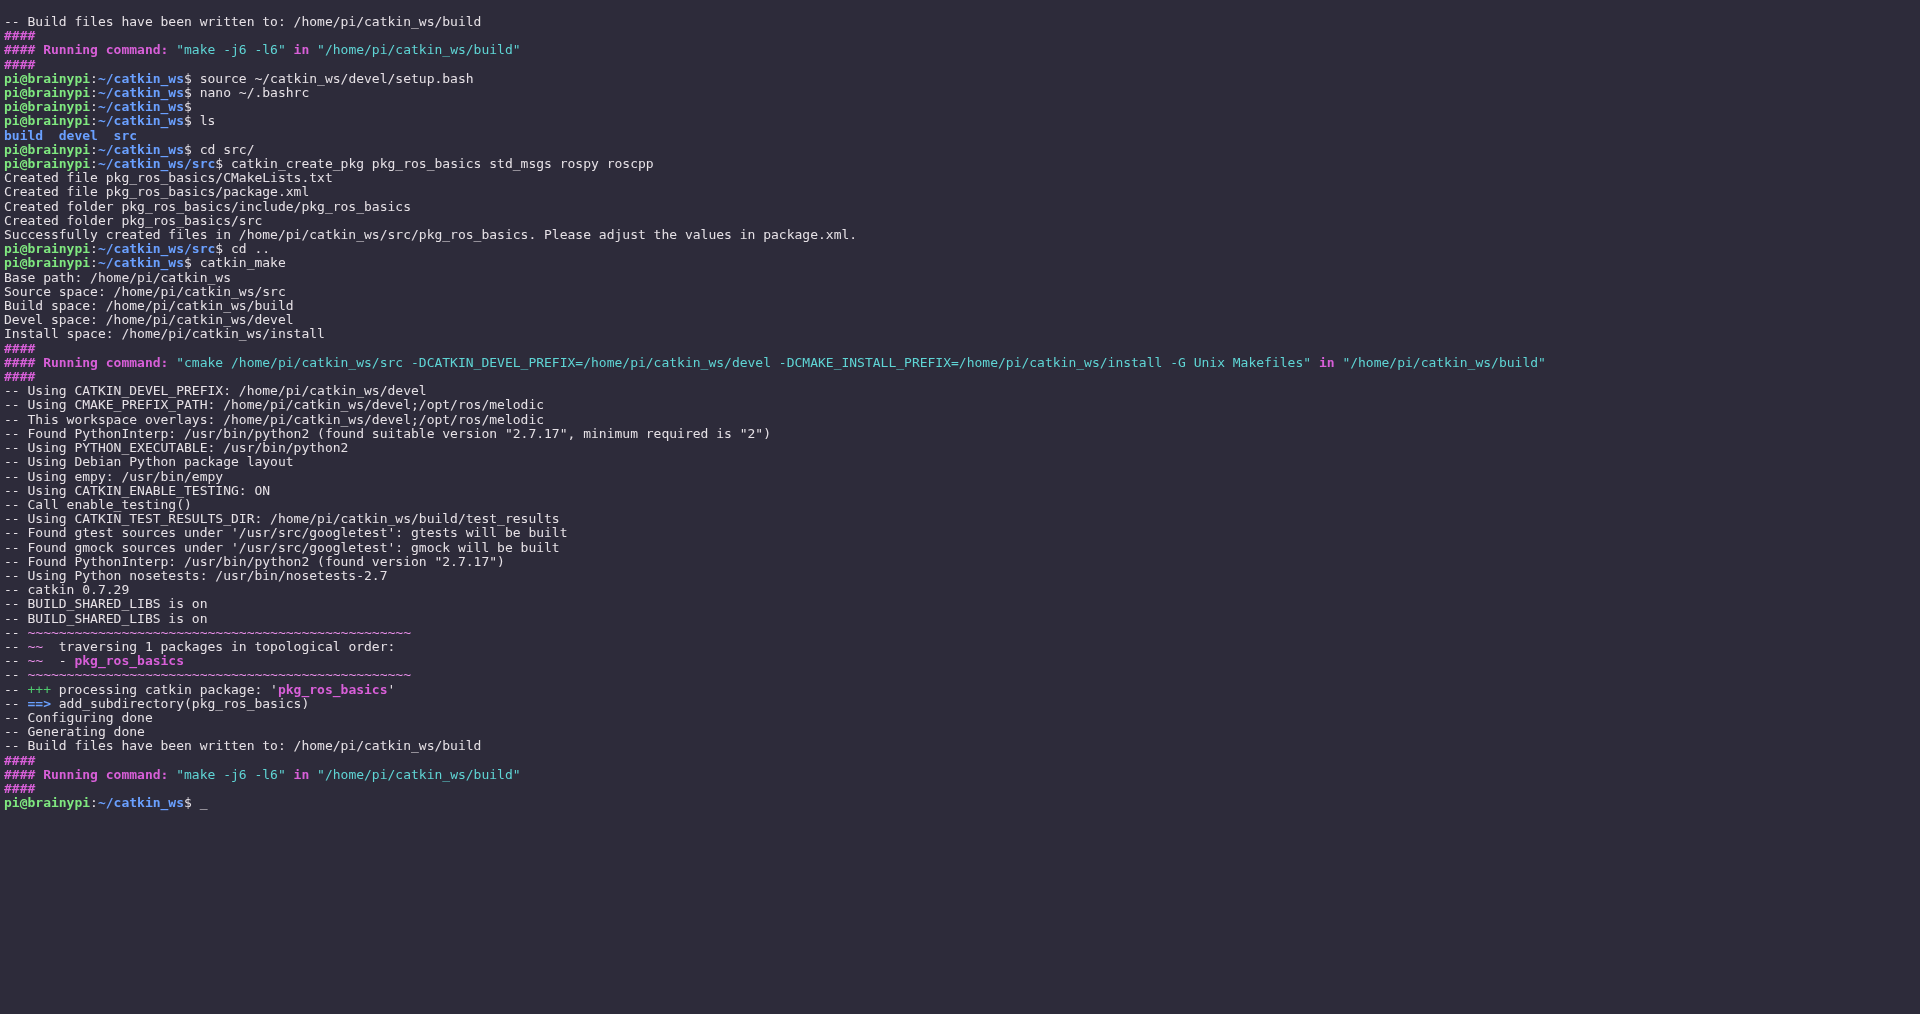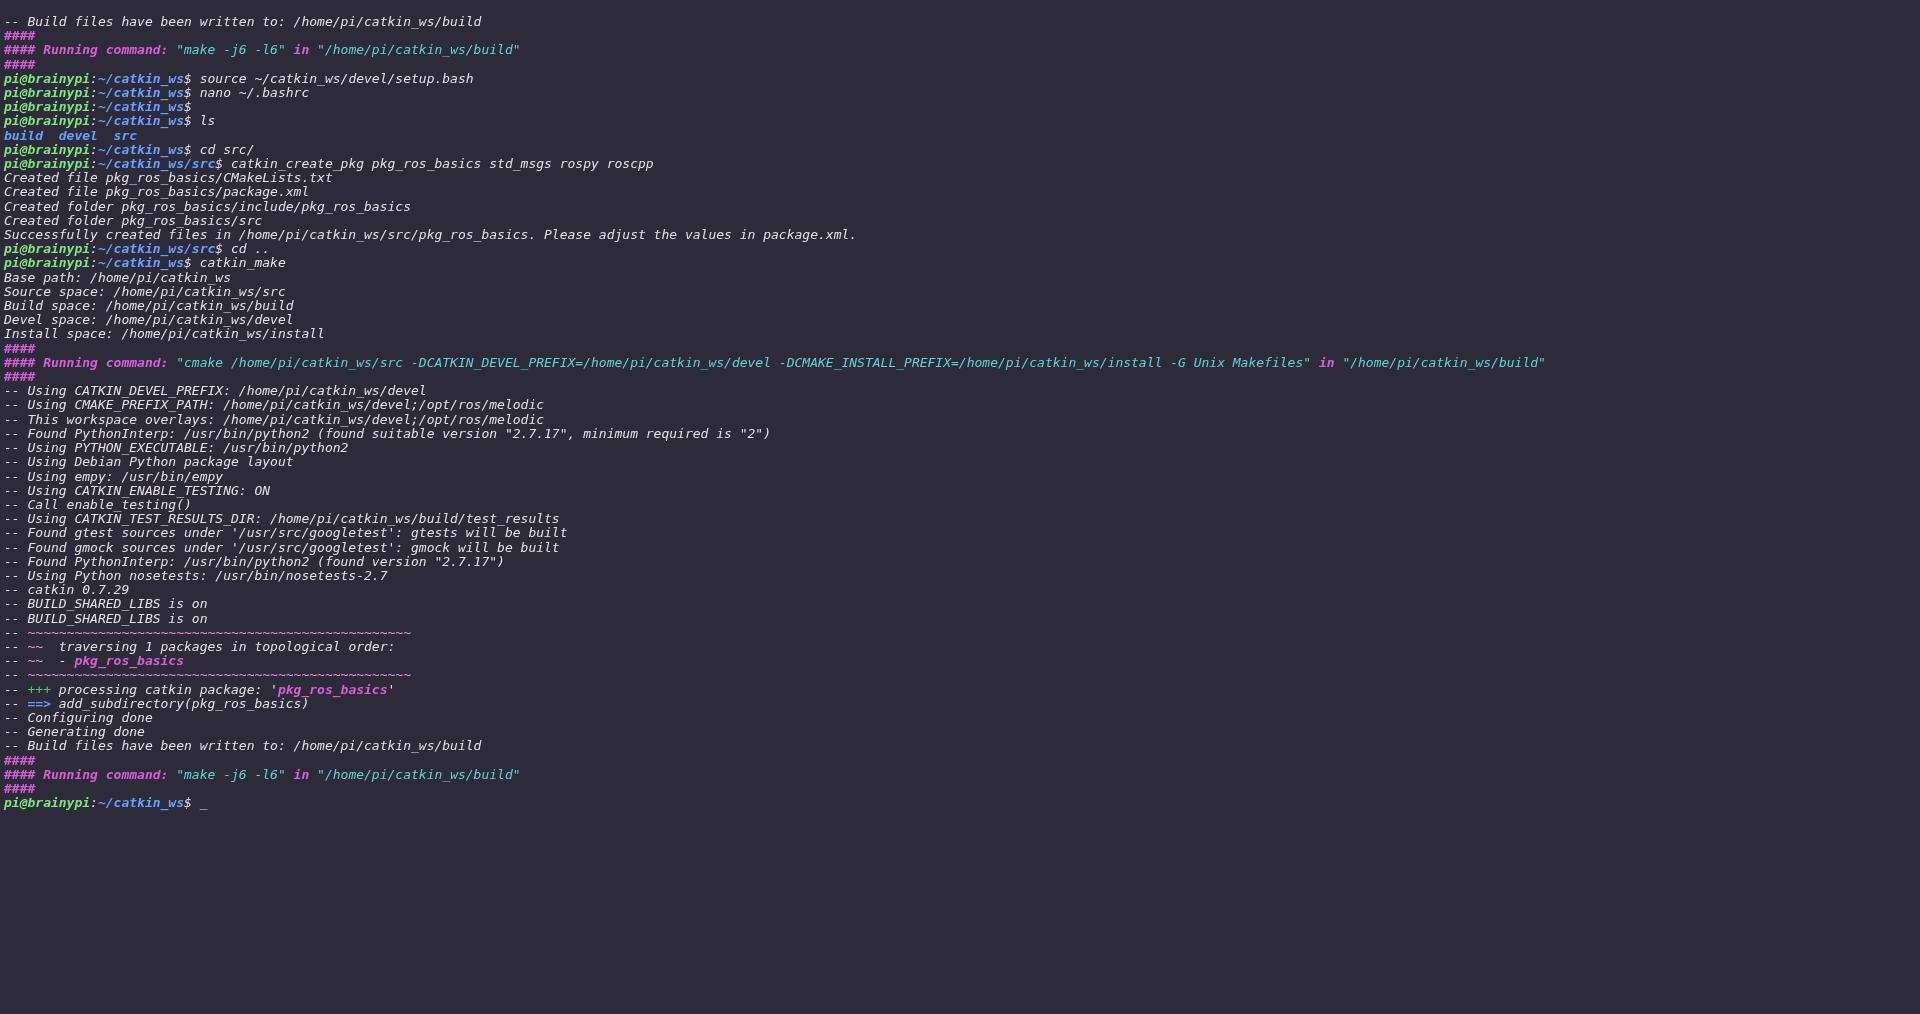--- a/index.html
+++ b/index.html
@@ -11,21 +11,20 @@
     overflow: hidden;
   }
   #terminal {
     font-family: "DejaVu Sans Mono", "Liberation Mono", "Consolas", monospace;
     font-size: 13px;
     line-height: 14.2px;
     color: #e6e1e6;
     white-space: pre;
     padding: 2px 4px;
     letter-spacing: 0px;
-    font-style: italic;
   }
   .c-default { color: #e6e1e6; }
   .c-magenta { color: #d85fd8; }
   .c-green   { color: #4fc96f; }
   .c-green-bold { color: #7fe77f; font-weight: bold; }
   .c-blue   { color: #6aa0ff; font-weight: bold; }
   .c-pink    { color: #ea8fea; }
   .c-teal    { color: #5fd5d5; }
   .bold      { font-weight: bold; }
   .cursor {

